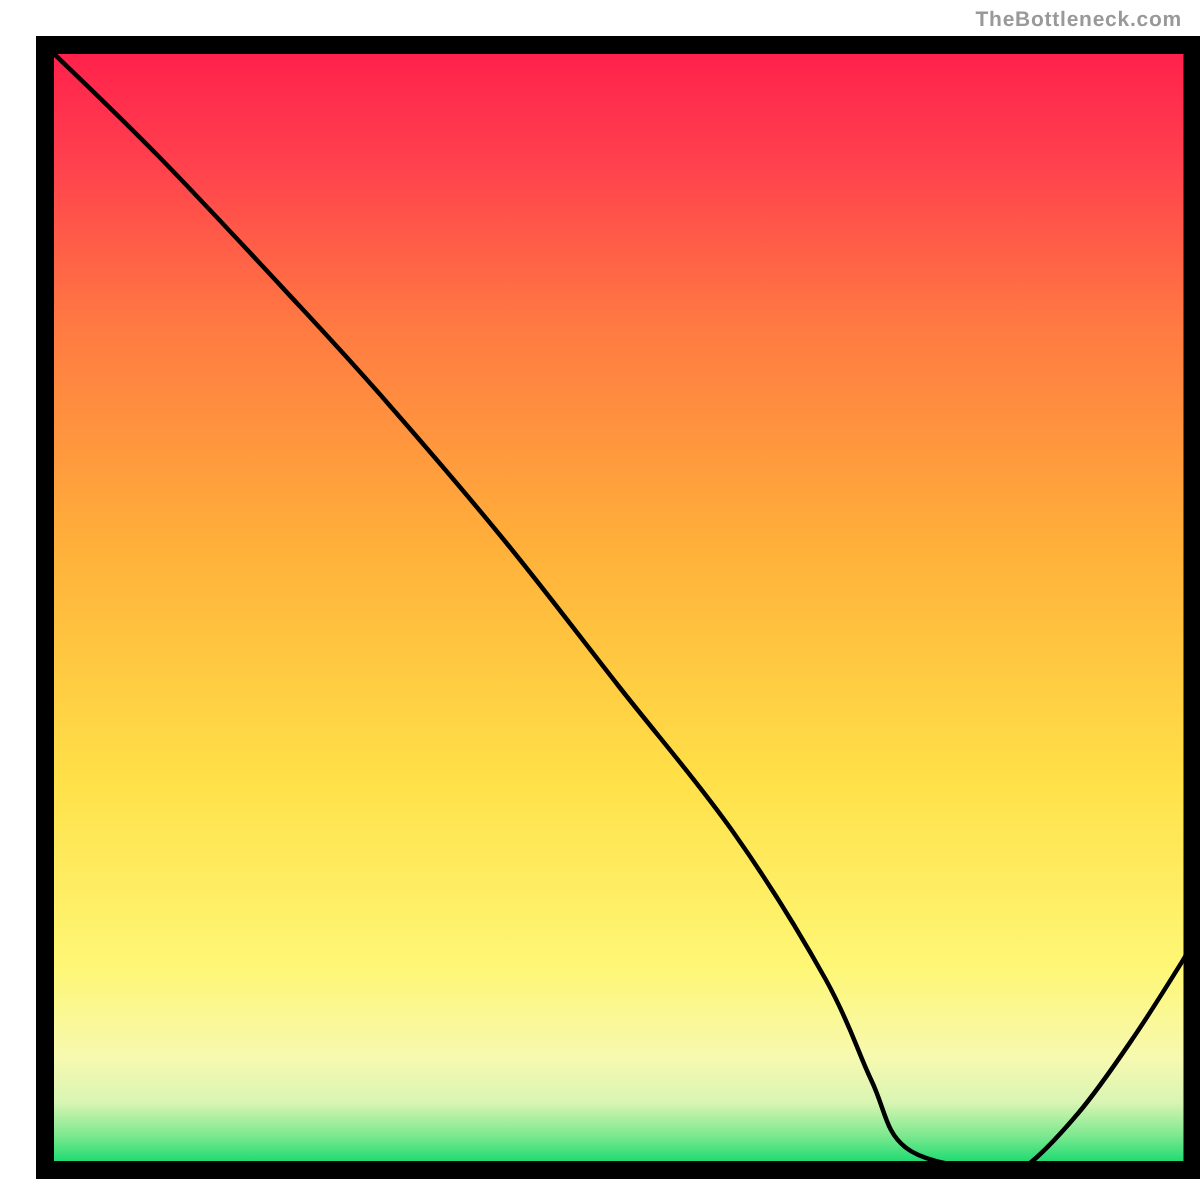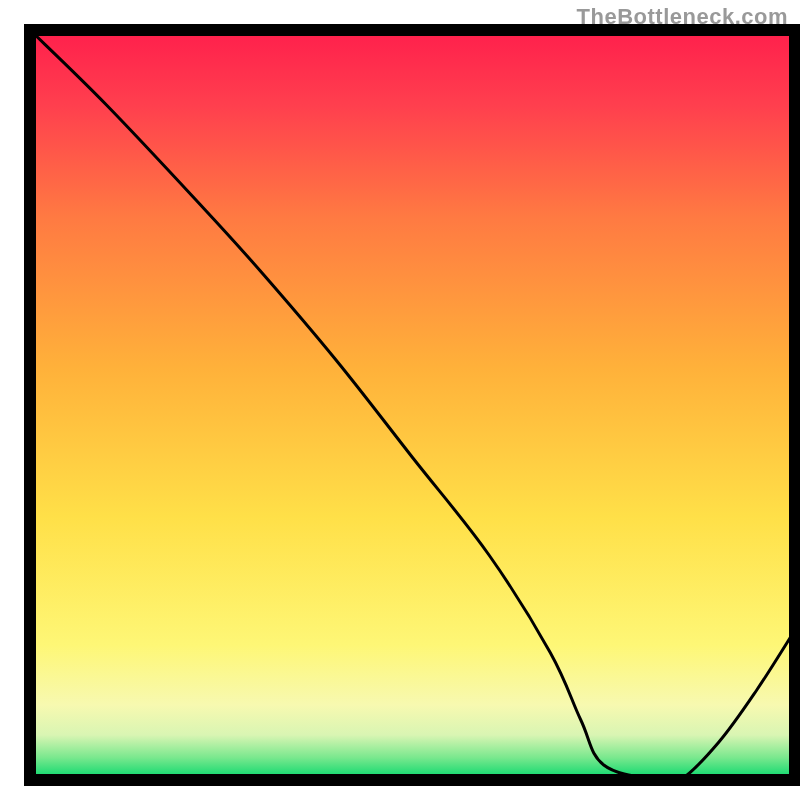--- a/index.html
+++ b/index.html
@@ -13,21 +13,21 @@
   }
   .wrap {
     position: relative;
     width: 800px;
     height: 800px;
   }
   .watermark {
     position: absolute;
     top: 4px;
     right: 12px;
-    font-size: 22px;
+    font-size: 14px;
     font-weight: bold;
     color: #999999;
     letter-spacing: 0.5px;
     z-index: 5;
   }
   svg {
     display: block;
   }
 </style>
 </head>

